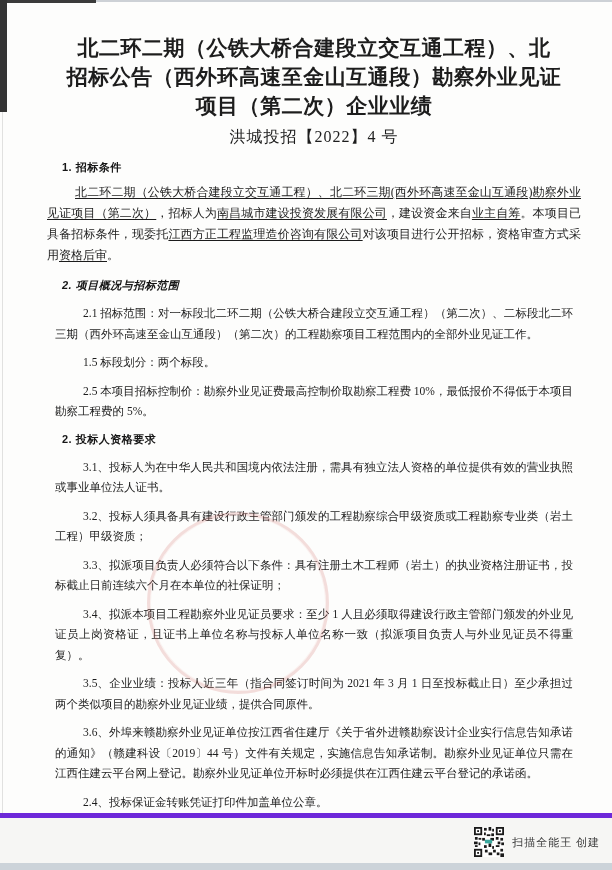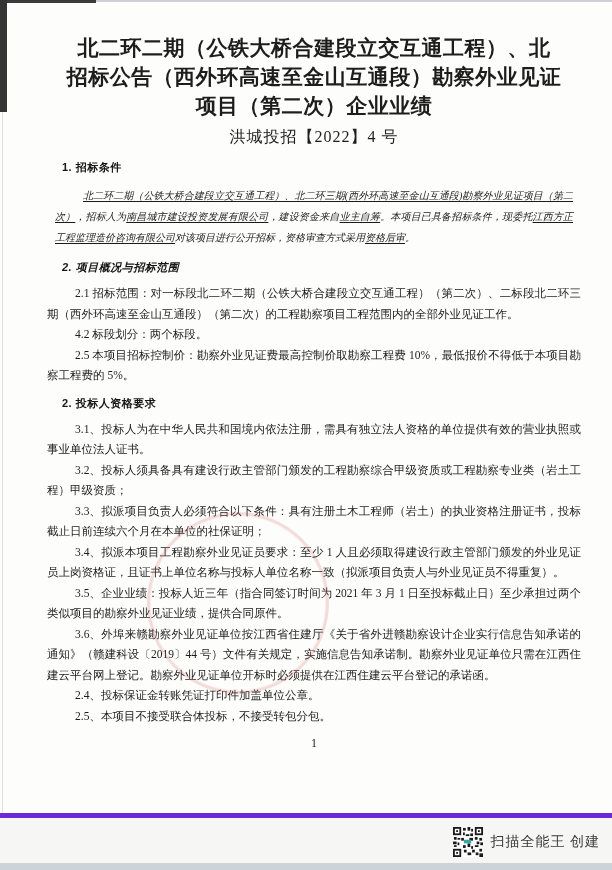--- a/index.html
+++ b/index.html
@@ -27,46 +27,46 @@
 
   h2.sec{
     font-family:"Liberation Sans","DejaVu Sans",sans-serif;
     font-size:11px;font-weight:bold;color:#161616;
     margin:10px 0 5px 15px;letter-spacing:0.5px;line-height:19px;
   }
   h2.sec.s2{margin:10px 0 6px 15px;font-style:italic;}
   h2.sec.s3{margin:8px 0 6px 15px;}
 
   p.intro{
-    margin:8px;font-size:10px;line-height:21px;text-align:justify;
-    text-indent:28px;color:#1c1c1c;font-style:italic;
+    margin:0;font-size:12px;line-height:21px;text-align:justify;
+    text-indent:28px;color:#1c1c1c;
   }
   p.item{
-    margin:0;font-size:11.5px;line-height:20.5px;text-align:justify;
+    margin:8px;font-size:11.5px;line-height:20.5px;text-align:justify;
     text-indent:28px;color:#1c1c1c;
   }
   .u{text-decoration:underline;text-underline-offset:2px;}
 
   .page-number{text-align:center;font-size:12px;margin-top:10px;}
 
   .stamp{
     position:absolute;left:147px;top:512px;width:176px;height:176px;
     border:3px solid rgba(206,96,92,0.20);border-radius:50%;
     box-shadow:inset 0 0 0 1px rgba(206,96,92,0.07);
     pointer-events:none;z-index:3;
   }
 
   .below{position:absolute;left:0;top:818px;width:612px;height:45px;background:#f6f6f4;}
   .bottom-strip{position:absolute;left:0;bottom:0;width:612px;height:7px;background:#ccd3d9;}
 
   .watermark{
     position:absolute;right:12px;bottom:5px;height:32px;
     display:flex;align-items:center;gap:8px;z-index:7;
   }
-  .wm-text{font-size:14px;color:#3a3a3a;letter-spacing:1px;white-space:nowrap;}
+  .wm-text{font-size:11px;color:#3a3a3a;letter-spacing:1px;white-space:nowrap;}
   .qr{width:30px;height:30px;display:block;}
 </style>
 </head>
 <body>
 
 <div class="page">
 
   <h1 class="doc-title">
     <span>北二环二期（公铁大桥合建段立交互通工程）、北</span>
     <span>招标公告（西外环高速至金山互通段）勘察外业见证</span>
@@ -75,21 +75,21 @@
 
   <div class="doc-number">洪城投招【2022】4 号</div>
 
   <h2 class="sec s1">1. 招标条件</h2>
 
   <p class="intro"><span class="u">北二环二期（公铁大桥合建段立交互通工程）、北二环三期(西外环高速至金山互通段)勘察外业见证项目（第二次）</span><span>，招标人为</span><span class="u">南昌城市建设投资发展有限公司</span><span>，建设资金来自</span><span class="u">业主自筹</span><span>。本项目已具备招标条件，现委托</span><span class="u">江西方正工程监理造价咨询有限公司</span><span>对该项目进行公开招标，资格审查方式采用</span><span class="u">资格后审</span><span>。</span></p>
 
   <h2 class="sec s2">2. 项目概况与招标范围</h2>
 
   <p class="item">2.1 招标范围：对一标段北二环二期（公铁大桥合建段立交互通工程）（第二次）、二标段北二环三期（西外环高速至金山互通段）（第二次）的工程勘察项目工程范围内的全部外业见证工作。</p>
-  <p class="item">4.2 标段划分：两个标段。</p>
+  <p class="item">1.5 标段划分：两个标段。</p>
   <p class="item">2.5 本项目招标控制价：勘察外业见证费最高控制价取勘察工程费 10%，最低报价不得低于本项目勘察工程费的 5%。</p>
 
   <h2 class="sec s3">2. 投标人资格要求</h2>
 
   <p class="item">3.1、投标人为在中华人民共和国境内依法注册，需具有独立法人资格的单位提供有效的营业执照或事业单位法人证书。</p>
   <p class="item">3.2、投标人须具备具有建设行政主管部门颁发的工程勘察综合甲级资质或工程勘察专业类（岩土工程）甲级资质；</p>
   <p class="item">3.3、拟派项目负责人必须符合以下条件：具有注册土木工程师（岩土）的执业资格注册证书，投标截止日前连续六个月在本单位的社保证明；</p>
   <p class="item">3.4、拟派本项目工程勘察外业见证员要求：至少 1 人且必须取得建设行政主管部门颁发的外业见证员上岗资格证，且证书上单位名称与投标人单位名称一致（拟派项目负责人与外业见证员不得重复）。</p>
   <p class="item">3.5、企业业绩：投标人近三年（指合同签订时间为 2021 年 3 月 1 日至投标截止日）至少承担过两个类似项目的勘察外业见证业绩，提供合同原件。</p>
   <p class="item">3.6、外埠来赣勘察外业见证单位按江西省住建厅《关于省外进赣勘察设计企业实行信息告知承诺的通知》（赣建科设〔2019〕44 号）文件有关规定，实施信息告知承诺制。勘察外业见证单位只需在江西住建云平台网上登记。勘察外业见证单位开标时必须提供在江西住建云平台登记的承诺函。</p>

